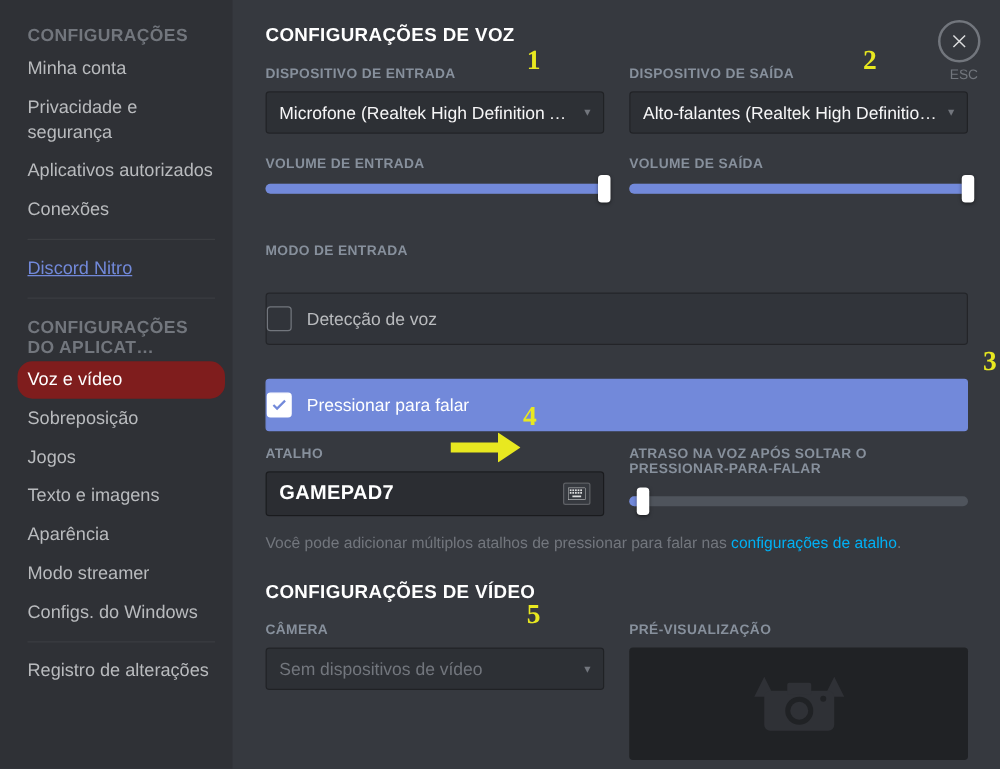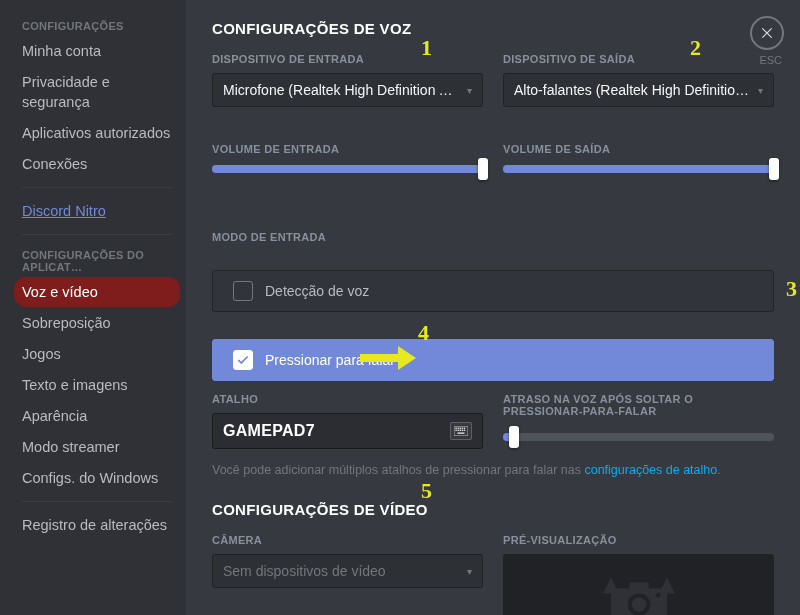--- a/index.html
+++ b/index.html
@@ -14,21 +14,21 @@
     display: flex;
   }
   .sidebar {
     width: 186px;
     background: #2f3136;
     padding: 14px 6px 14px 14px;
     overflow-y: auto;
     flex-shrink: 0;
   }
   .sidebar-header {
-    font-size: 11px;
+    font-size: 14px;
     font-weight: 700;
     color: #72767d;
     text-transform: uppercase;
     padding: 6px 8px 4px 8px;
     letter-spacing: 0.3px;
   }
   .sidebar-item {
     padding: 5px 8px;
     border-radius: 3px;
     color: #b9bbbe;
@@ -61,21 +61,21 @@
   .esc-label { position: absolute; top: 54px; right: 18px; font-size: 11px; color: #72767d; }
 
   h2 {
     font-size: 15px;
     font-weight: 700;
     color: #fff;
     text-transform: uppercase;
     margin-bottom: 16px;
     letter-spacing: 0.3px;
   }
-  .two-col { display: flex; gap: 20px; margin-bottom: 36px; }
+  .two-col { display: flex; gap: 20px; margin-bottom: 18px; }
   .col { flex: 1; min-width: 0; }
   .field-label {
     font-size: 11px;
     font-weight: 700;
     color: #87909c;
     text-transform: uppercase;
     margin-bottom: 8px;
     letter-spacing: 0.3px;
   }
   .select-box {
@@ -114,21 +114,21 @@
     width: 10px; height: 22px;
     background: #fff;
     border-radius: 3px;
     transform: translate(-50%, -50%);
     box-shadow: 0 1px 3px rgba(0,0,0,0.5);
   }
 
   .option-box {
     border: 1px solid rgba(0,0,0,0.3);
     border-radius: 3px;
-    padding: 10px 20px;
+    padding: 10px 0;
     margin-bottom: 8px;
     display: flex;
     align-items: center;
     gap: 12px;
     cursor: pointer;
     background: rgba(0,0,0,0.08);
     color: #b9bbbe;
     margin-top: 27px;
   }
   .option-box.checked {

